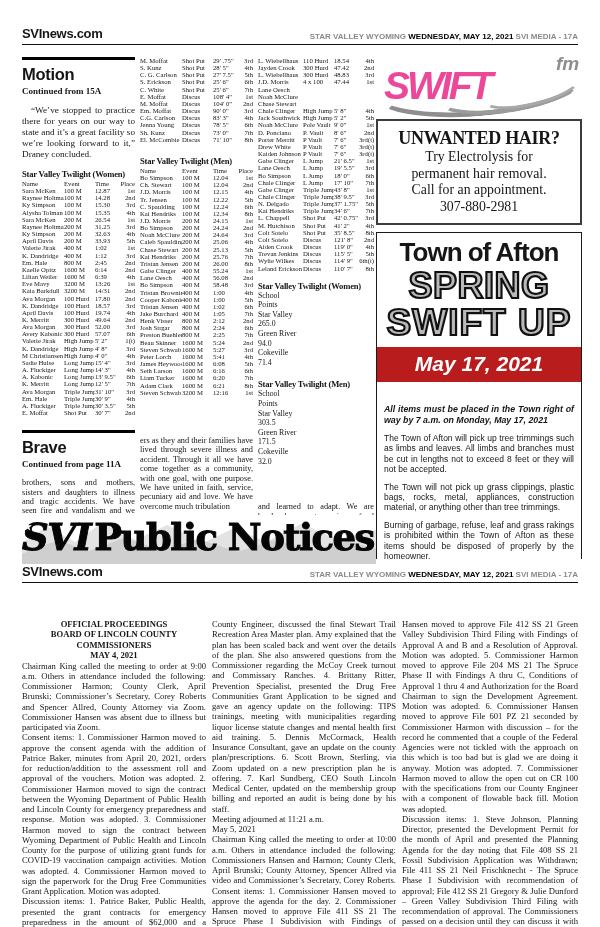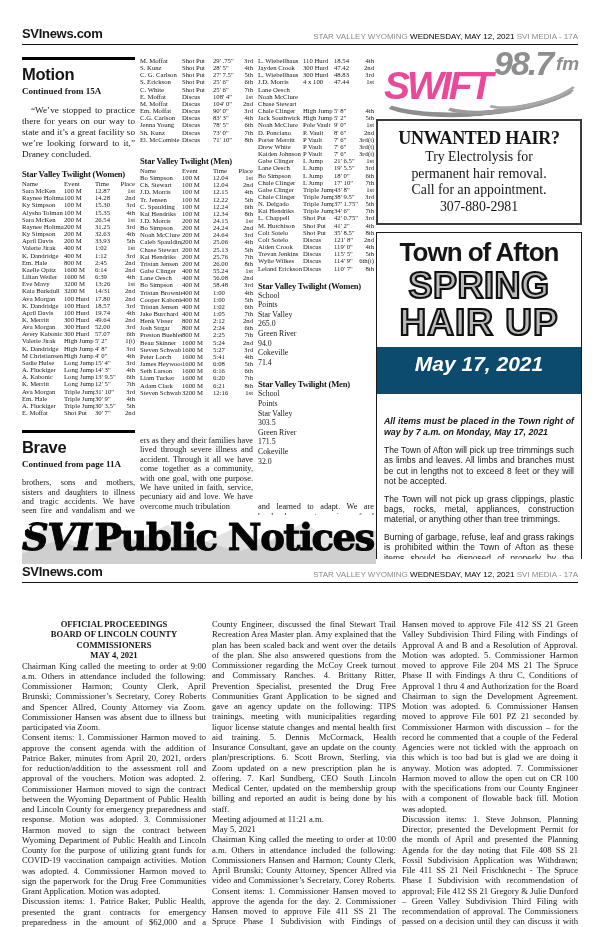--- a/index.html
+++ b/index.html
@@ -3,21 +3,21 @@
 <meta charset="utf-8">
 <style>
   html,body{margin:0;padding:0;background:#e9e9e9;}
   .page{position:relative;width:600px;height:927px;background:#fff;overflow:hidden;
         font-family:"Liberation Serif",serif;color:#161616;margin:0 auto;}
   
   .masthead{position:absolute;left:22px;width:556px;display:flex;justify-content:space-between;
             align-items:flex-end;border-bottom:1.5px solid #111;padding-bottom:3px;}
   .m1{top:26px;} .m2{top:564px;}
   .site{font-family:"Liberation Sans",sans-serif;font-weight:bold;font-size:13px;letter-spacing:-0.3px;}
-  .mast-right{font-family:"Liberation Sans",sans-serif;font-size:8px;font-weight:normal;color:#8a8a8a;white-space:nowrap;}
+  .mast-right{font-family:"Liberation Sans",sans-serif;font-size:8px;font-weight:bold;color:#8a8a8a;white-space:nowrap;}
   .mast-right .blk{color:#000;}
   
   .col{position:absolute;top:57px;height:458px;overflow:hidden;}
   .c1{left:22px;width:113px;}
   .c2{left:140px;width:113px;}
   .c3{left:258px;width:116px;}
   .rail{position:absolute;left:376px;top:44px;width:206px;height:515px;overflow:hidden;}
   .story-rule{height:3px;background:#000;margin-bottom:5px;}
   .headline{font-family:"Liberation Sans",sans-serif;font-weight:bold;font-size:16.5px;margin:0;letter-spacing:-0.3px;}
   .continued{font-weight:bold;font-size:9px;margin:2px 0 9px;}
@@ -55,22 +55,22 @@
   .ad1-title{font-weight:bold;font-size:18px;letter-spacing:-0.3px;}
   .ad1-line{font-size:13.8px;line-height:16.5px;}
   
   .afton{border:1.5px solid #1a1a1a;margin-top:7px;}
   .afton-title{font-family:"Liberation Sans",sans-serif;font-weight:900;font-size:26px;text-align:center;
                letter-spacing:-1px;margin-top:4px;}
   .afton-big{font-family:"Liberation Sans",sans-serif;font-weight:900;text-align:center;color:#b9b9b9;
              -webkit-text-stroke:2.2px #111;letter-spacing:0.5px;}
   .big1{font-size:36px;line-height:36px;}
   .big2{font-size:37px;line-height:38px;letter-spacing:1px;}
-  .afton-datebar{background:#0c4a6e;color:#fff;text-align:center;font-family:"Liberation Sans",sans-serif;
-                 font-weight:bold;font-style:italic;font-size:21px;padding:5px 0 18px;margin-top:5px;}
+  .afton-datebar{background:#b91c1c;color:#fff;text-align:center;font-family:"Liberation Sans",sans-serif;
+                 font-weight:bold;font-style:italic;font-size:21px;padding:5px 0 6px;margin-top:5px;}
   .afton-body{padding:22px 7px 7px;font-family:"Liberation Sans",sans-serif;font-size:8.5px;line-height:10.4px;}
   .afton-intro{font-style:italic;font-weight:bold;text-align:center;font-size:8.8px;line-height:11px;margin:0 0 6px;}
   .afton-body p{margin:0 0 7px;text-align:justify;}
   .afton-footer{font-style:italic;text-align:center;font-size:9.6px;line-height:12px;margin:2px 0 0;}
   
   .banner{position:absolute;left:22px;top:512px;width:354px;height:52px;overflow:hidden;}
   .mtn{position:absolute;left:0;right:0;bottom:0;}
   .mtn1{height:46px;background:#e3e3e3;
         clip-path:polygon(0 100%,0 55%,7% 18%,15% 52%,23% 8%,32% 48%,41% 15%,51% 55%,60% 22%,69% 52%,79% 12%,89% 46%,100% 26%,100% 100%);}
   .mtn2{height:34px;background:#cfcfcf;
@@ -812,40 +812,39 @@
 
     <p class="brave-p" style="margin-top:36px;">and learned to adapt.  We are burden bearers, tear wipers, food preparers. We are time sharers, faith bearers, survivors.  We are lovers, givers, servers and fighters. We are a community.  We are a family. We are the Star Valley Braves.</p>
     <div class="byline">Melissa Bagley</div>
   </div>
 
   <div class="rail">
     <div class="swift">
       <div class="arc arc1"></div>
       <div class="arc arc2"></div>
       <div class="arc arc3"></div>
-      <span class="swift-freq">98.7</span>
       <span class="swift-fm">fm</span>
       <span class="swift-word">SWIFT</span>
     </div>
 
     <div class="ad1">
       <div class="ad1-title">UNWANTED HAIR?</div>
       <div>
 
       <div class="ad1-line">Try Electrolysis for</div>
           <div class="ad1-line">permanent hair removal.</div>
           <div class="ad1-line">Call for an appointment.</div>
           <div class="ad1-line">307-880-2981</div>
         </div>
     </div>
 
     <div class="afton">
       <div class="afton-title">Town of Afton</div>
       <div class="afton-big big1">SPRING</div>
-      <div class="afton-big big2">HAIR UP</div>
+      <div class="afton-big big2">SWIFT UP</div>
       <div class="afton-datebar">May 17, 2021</div>
       <div class="afton-body">
         <p class="afton-intro">All items must be placed in the Town right of way by 7 a.m. on Monday, May 17, 2021</p>
         <div>
 
         <p>The Town of Afton will pick up tree trimmings such as limbs and leaves. All limbs and branches must be cut in lengths not to exceed 8 feet or they will not be accepted.</p>
             <p>The Town will not pick up grass clippings, plastic bags, rocks, metal, appliances, construction material, or anything other than tree trimmings.</p>
             <p>Burning of garbage, refuse, leaf and grass rakings is prohibited within the Town of Afton as these items should be disposed of properly by the homeowner.</p>
           </div>
         <p class="afton-footer">For any questions, please contact the Afton Town Hall at 885-9831.</p>

